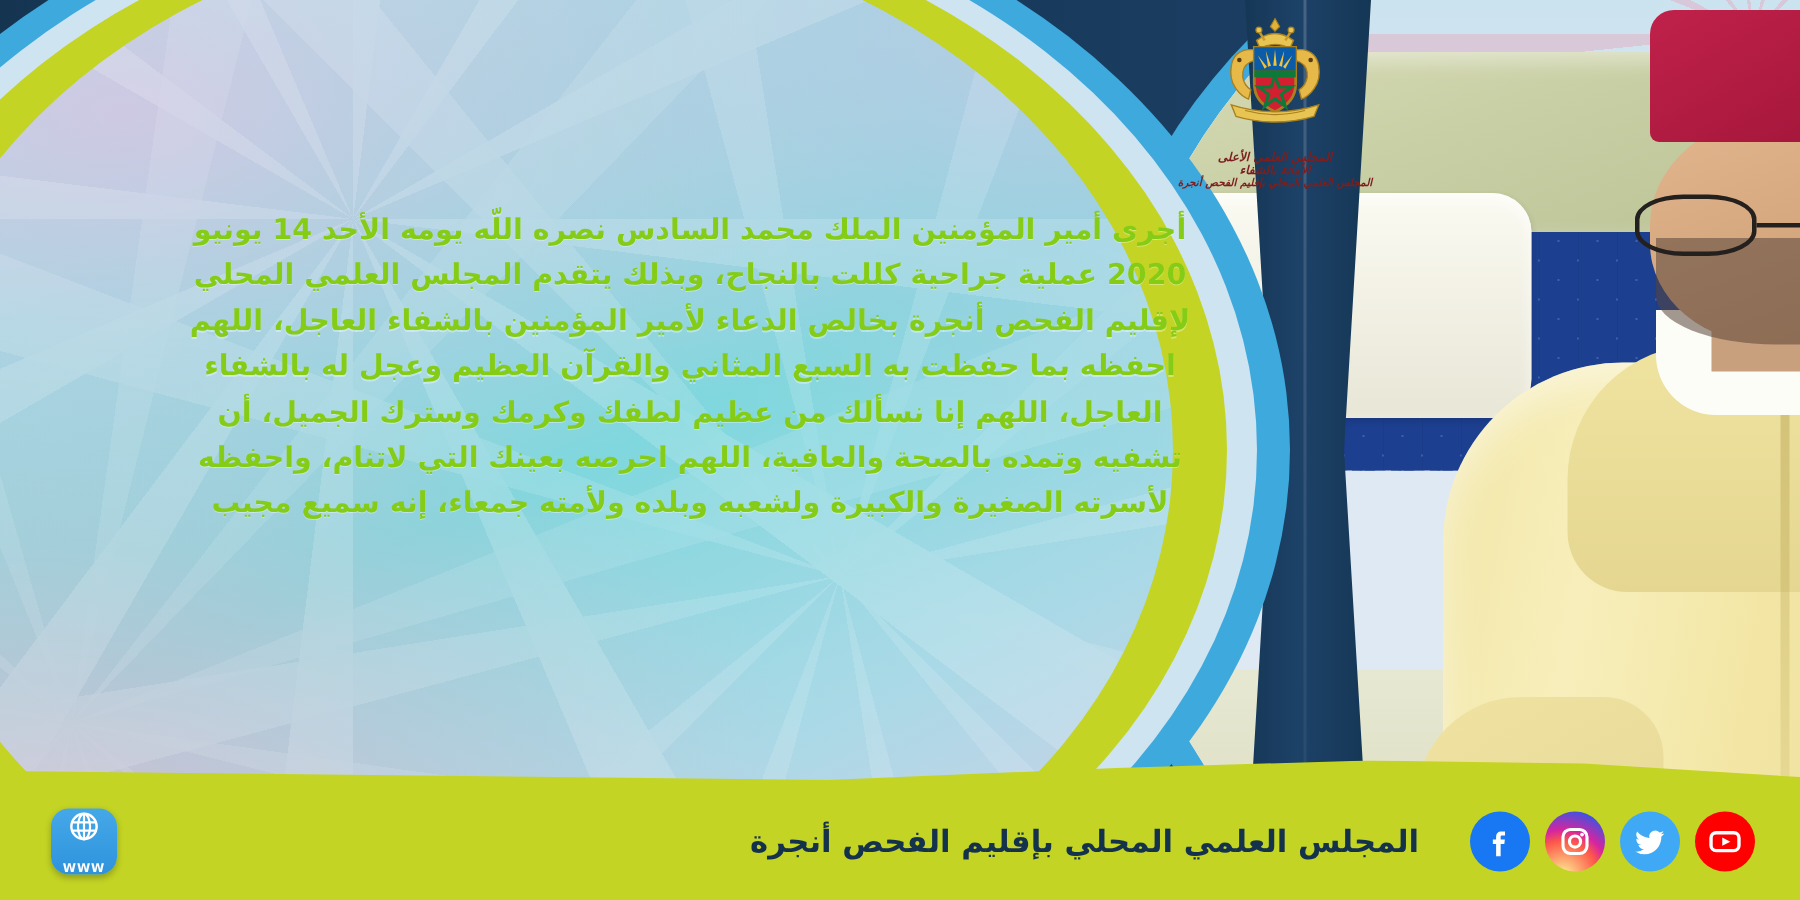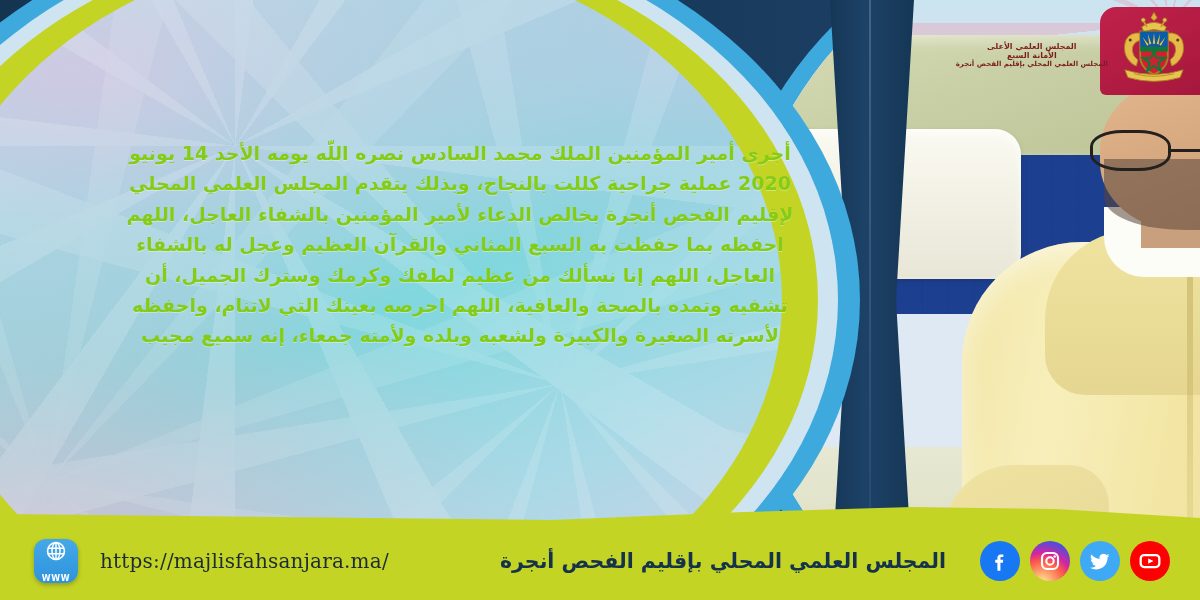--- a/index.html
+++ b/index.html
@@ -115,21 +115,21 @@
 
   
   .sep{ position:absolute; left:812px; top:-60px; width:120px; height:720px;
         background:linear-gradient(90deg,#12324e,#1d4268 45%,#12324e);
         clip-path:polygon(12% 0%, 88% 0%, 70% 50%, 88% 100%, 12% 100%, 30% 50%); }
   .sep-line{ position:absolute; left:869px; top:0; width:2px; height:520px;
         background:linear-gradient(180deg,rgba(255,255,255,.18),rgba(255,255,255,.05)); }
 
   
   .emblem-wrap{ position:absolute; left:0; right:0; top:10px; display:flex;
-                flex-direction:row; align-items:center; pointer-events:none; }
+                flex-direction:column; align-items:center; pointer-events:none;font-style:italic; }
   .emblem-wrap{ left:130px; width:700px; }
   .emblem{ width:92px; height:86px; }
   .emblem-sub{ margin-top:4px; text-align:center; color:#7d1f1f; line-height:1.15; }
   .emblem-sub div:nth-child(1){ font-size:8px; font-weight:700; }
   .emblem-sub div:nth-child(2){ font-size:8px; font-weight:700; }
   .emblem-sub div:nth-child(3){ font-size:7px; font-weight:700; }
 
   
   .body-text{
     position:absolute; left:124px; top:138px; width:672px;
@@ -244,40 +244,39 @@
       <path d="M60 30 l1.5 14 h-3z M52 31 l4.5 13 -2.6 1z M68 31 l-4.5 13 2.6 1z
                M45 35 l8 10 -2 1.6z M75 35 l-8 10 2 1.6z" fill="#f2c23a"></path>
       <path d="M42 48 h36 v6 h-36z" fill="#0e7a3a"></path>
       <path d="M60 52 l3.4 10.5 11-0.1 -8.9 6.5 3.5 10.5 -9-6.7 -9 6.7 3.5-10.5 -8.9-6.5 11 0.1z" fill="none" stroke="#0e7a3a" stroke-width="2.6"></path>
 
       <path d="M22 78 q38 12 76 0 l-4 10 q-34 10 -68 0z" fill="#e8c453" stroke="#a9801f" stroke-width="1.2"></path>
       <path d="M34 83 q26 7 52 0" stroke="#a9801f" stroke-width="1" fill="none"></path>
     </svg>
     <div class="emblem-sub">
       <div>المجلس العلمي الأعلى</div>
-      <div>الأمانة السبع</div>
+      <div>الأمانة بالشفاء</div>
       <div>المجلس العلمي المحلي بإقليم الفحص أنجرة</div>
     </div>
   </div>
 
   <div class="body-text">أجرى أمير المؤمنين الملك محمد السادس نصره اللّه يومه الأحد 14 يونيو 2020 عملية جراحية كللت بالنجاح، وبذلك يتقدم المجلس العلمي المحلي لإقليم الفحص أنجرة بخالص الدعاء لأمير المؤمنين بالشفاء العاجل، اللهم احفظه بما حفظت به السبع المثاني والقرآن العظيم وعجل له بالشفاء العاجل، اللهم إنا نسألك من عظيم لطفك وكرمك وسترك الجميل، أن تشفيه وتمده بالصحة والعافية، اللهم احرصه بعينك التي لاتنام، واحفظه لأسرته الصغيرة والكبيرة ولشعبه وبلده ولأمته جمعاء، إنه سميع مجيب</div>
 
   <div class="footer-curve"></div>
   <div class="footer-inner">
 
     <div class="globe-badge">
       <svg width="22" height="22" viewBox="0 0 24 24">
         <circle cx="12" cy="12" r="9.2" fill="none" stroke="#fff" stroke-width="1.8"></circle>
         <ellipse cx="12" cy="12" rx="4.4" ry="9.2" fill="none" stroke="#fff" stroke-width="1.6"></ellipse>
         <path d="M3 9h18 M3 15h18 M12 2.8v18.4" stroke="#fff" stroke-width="1.6" fill="none"></path>
       </svg>
       <span class="www">WWW</span>
     </div>
 
-    <div class="site-url">https://majlisfahsanjara.ma/</div>
 
     <div class="footer-spacer"></div>
 
     <div class="org-name">المجلس العلمي المحلي بإقليم الفحص أنجرة</div>
 
     <div class="socials">
 
       <a class="soc soc-fb">
         <svg width="26" height="26" viewBox="0 0 24 24">
           <path d="M15.1 8.3h-1.9c-.5 0-.8.3-.8.9v1.6h2.6l-.35 2.7h-2.25V21h-2.8v-7.5H7.6v-2.7h2V9.1c0-2 1.2-3.2 3-3.2h2.5z" fill="#fff"></path>

